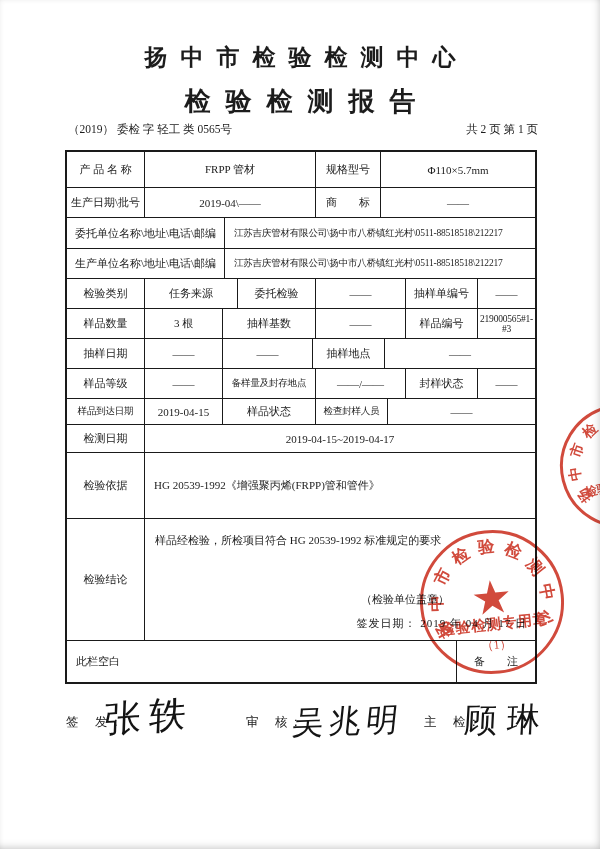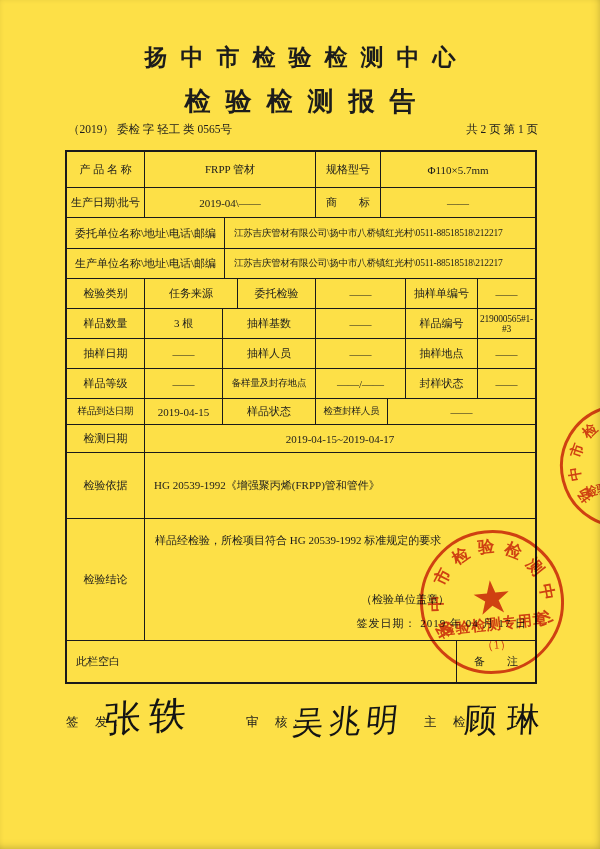--- a/index.html
+++ b/index.html
@@ -1,19 +1,19 @@
 <!DOCTYPE html>
 <html><head>
 <meta charset="utf-8">
 <style>
   * { margin:0; padding:0; box-sizing:border-box; }
   html,body { background:#9a9a9a; }
   .page {
     position:relative; width:600px; height:849px; margin:0 auto;
-    background:#fde047; overflow:hidden;
+    background:#ffffff; overflow:hidden;
     font-family:"Liberation Serif","DejaVu Serif",serif; color:#1c1c1c;
     box-shadow: inset -6px -7px 10px -7px rgba(0,0,0,.28), inset 2px 2px 6px -4px rgba(0,0,0,.15);
   }
   .org-title { position:absolute; top:42px; left:0; width:100%; text-align:center;
     font-size:23px; font-weight:bold; letter-spacing:13px; text-indent:13px; }
   .report-title { position:absolute; top:84px; left:0; width:100%; text-align:center;
     font-size:26px; font-weight:bold; letter-spacing:15px; text-indent:15px; }
   .doc-line { position:absolute; top:122px; left:68px; width:470px;
     display:flex; justify-content:space-between; font-size:11.5px; }
 
@@ -118,21 +118,20 @@
       <div class="td wB">3 根</div>
       <div class="td wC">抽样基数</div>
       <div class="td wD">——</div>
       <div class="td wE">样品编号</div>
       <div class="td grow small">219000565#1-#3</div>
     </div>
 
     <div class="tr h30">
       <div class="td wA">抽样日期</div>
       <div class="td wB">——</div>
-      <div class="td wC">抽样人员</div>
       <div class="td wD">——</div>
       <div class="td wE">抽样地点</div>
       <div class="td grow">——</div>
     </div>
 
     <div class="tr h30">
       <div class="td wA">样品等级</div>
       <div class="td wB">——</div>
       <div class="td wC small">备样量及封存地点</div>
       <div class="td wD">——/——</div>

